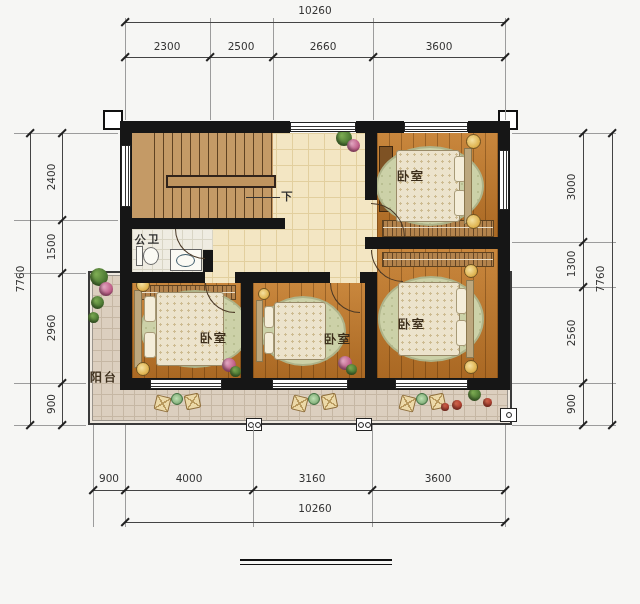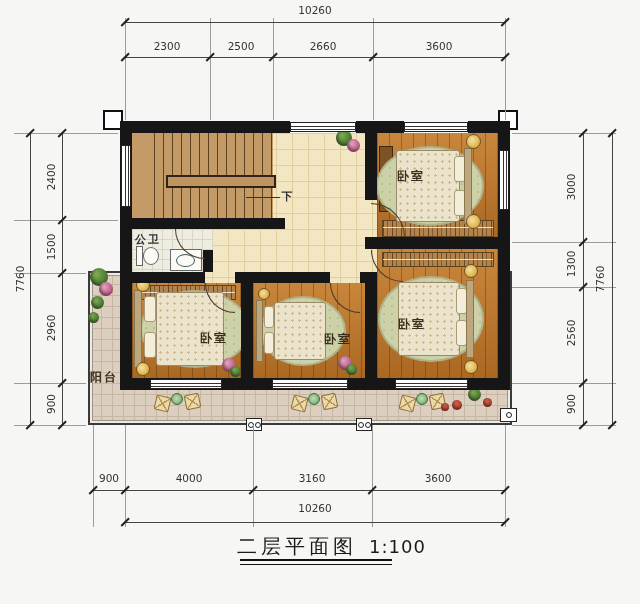--- a/index.html
+++ b/index.html
@@ -286,20 +286,16 @@
   <div class="dimtext v" style="left:51px;top:177px;">2400</div>
   <div class="dimtext v" style="left:51px;top:247px;">1500</div>
   <div class="dimtext v" style="left:51px;top:328px;">2960</div>
   <div class="dimtext v" style="left:51px;top:404px;">900</div>
   <div class="dimtext v" style="left:571px;top:187px;">3000</div>
   <div class="dimtext v" style="left:571px;top:264px;">1300</div>
   <div class="dimtext v" style="left:571px;top:333px;">2560</div>
   <div class="dimtext v" style="left:571px;top:404px;">900</div>
   <div class="dimtext v" style="left:600px;top:279px;">7760</div>
 
-  <div class="titlerow" style="left:237px;top:533px;">
-    <span class="titlemain">二层平面图</span>
-    <span class="titlescale">1:100</span>
-  </div>
   <div class="titleline" style="left:240px;top:559px;width:152px;height:2.2px;"></div>
   <div class="titleline" style="left:240px;top:564px;width:152px;height:1.4px;"></div>
 
 </div>
 
 </body></html>

